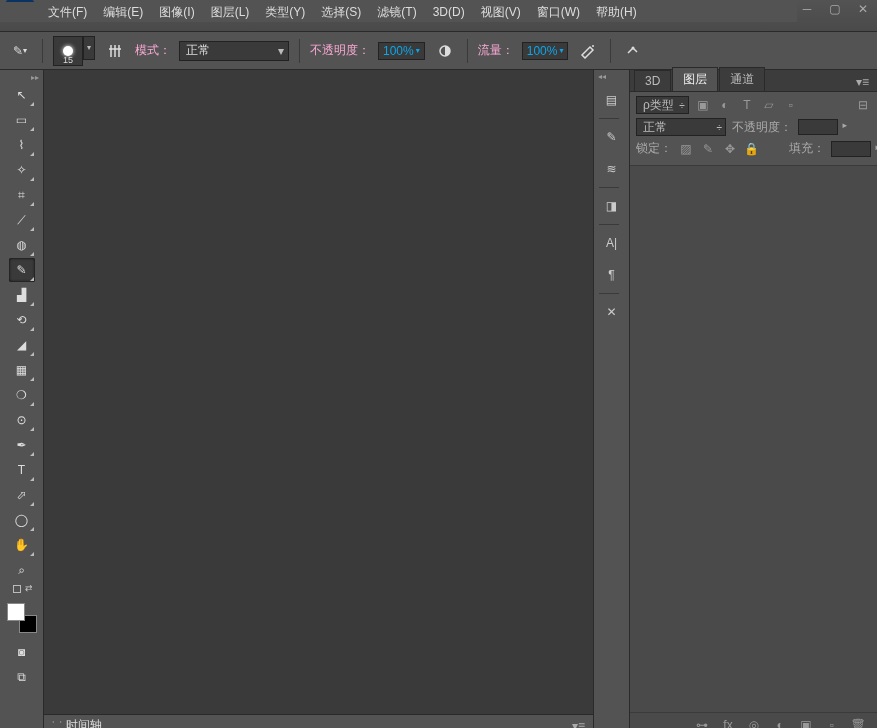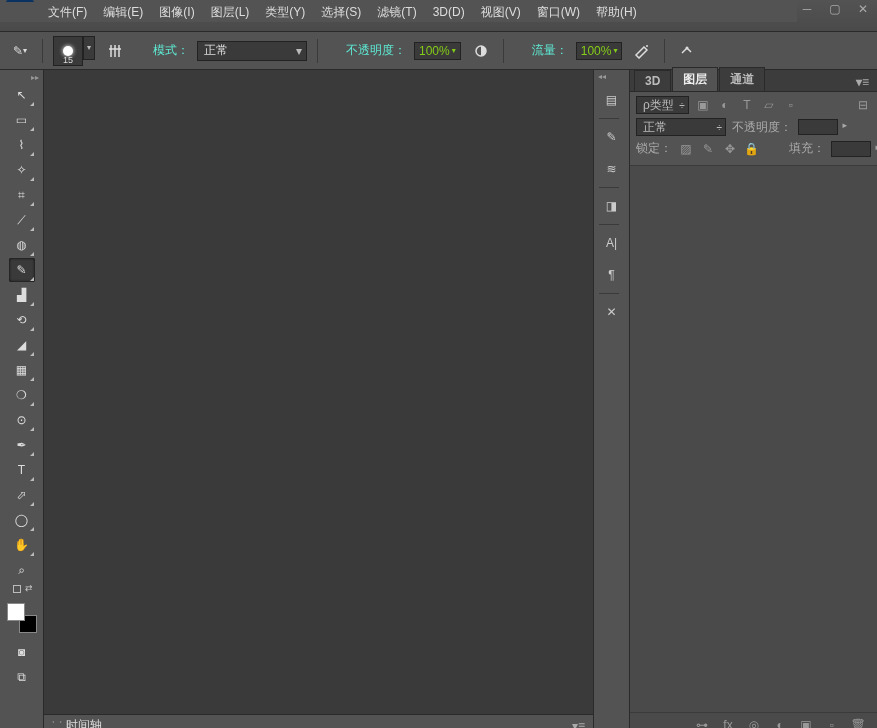--- a/index.html
+++ b/index.html
@@ -15,24 +15,24 @@
 .menubar { height: 20px; background: #535353; display: flex; align-items: center; padding-left: 40px; position: absolute; top: 2px; left: 0; right: 80px; }
 .menu-item { color: #ddd; padding: 2px 8px; }
 
 
 .optionsbar { height: 38px; background: #535353; border-bottom: 1px solid #2a2a2a; display: flex; align-items: center; padding: 0 8px; gap: 8px; color: #ddd; }
 .opt-icon { width: 24px; height: 24px; display: flex; align-items: center; justify-content: center; color: #ddd; }
 .brush-preview { width: 30px; height: 30px; background: #3a3a3a; border: 1px solid #222; display: flex; flex-direction: column; align-items: center; justify-content: center; position: relative; text-decoration: underline; }
 .brush-dot { width: 10px; height: 10px; background: #fff; border-radius: 50%; box-shadow: 0 0 4px #fff; }
 .brush-size-label { color: #ddd; font-size: 9px; position: absolute; bottom: 0; }
 .dropdown-arrow { width: 12px; height: 24px; background: #3a3a3a; border: 1px solid #222; display: flex; align-items: center; justify-content: center; color: #bbb; font-size: 8px; }
-.opt-label { color: #5eead4; margin-left: 18px; }
+.opt-label { color: #f9a8d4; }
 .opt-select { height: 20px; background: #3a3a3a; border: 1px solid #222; color: #ddd; padding: 0 18px 0 6px; display: flex; align-items: center; position: relative; min-width: 110px; }
 .opt-select::after { content: "▾"; position: absolute; right: 4px; color: #bbb; }
-.opt-value-box { background: #3a3a3a; border: 1px solid #222; color: #84cc16; padding: 1px 4px; display: flex; align-items: center; gap: 2px; }
+.opt-value-box { background: #3a3a3a; border: 1px solid #222; color: #0ea5e9; padding: 1px 4px; display: flex; align-items: center; gap: 2px; }
 .sep { width: 1px; height: 24px; background: #3a3a3a; margin: 0 2px; }
 
 
 .main { display: flex; height: calc(728px - 24px - 38px); }
 
 
 .toolbox { width: 44px; background: #535353; border-right: 1px solid #2a2a2a; display: flex; flex-direction: column; align-items: center; padding-top: 2px; }
 .toolbox-handle { height: 10px; width: 100%; display: flex; align-items: center; justify-content: flex-end; padding-right: 4px; color: #999; font-size: 8px; }
 .tool { width: 26px; height: 24px; margin: 1px 0; display: flex; align-items: center; justify-content: center; color: #ddd; position: relative; border-radius: 2px; }
 .tool.active { background: #3a3a3a; box-shadow: inset 0 0 3px #000; }
@@ -48,21 +48,21 @@
 .timeline-handle { width: 8px; color: #999; margin-right: 6px; }
 .timeline-menu { margin-left: auto; margin-right: 8px; color: #aaa; }
 
 
 .aux-column { width: 36px; background: #535353; border-left: 1px solid #2a2a2a; display: flex; flex-direction: column; align-items: center; padding-top: 2px; }
 .aux-handle { font-size: 8px; color: #999; align-self: flex-start; margin-left: 4px; height: 10px; }
 .aux-icon { width: 26px; height: 28px; margin: 4px 0; display: flex; align-items: center; justify-content: center; color: #ccc; }
 .aux-sep { width: 80%; height: 1px; background: #3a3a3a; margin: 3px 0; }
 
 .right-panels { width: 248px; background: #4a4a4a; border-left: 1px solid #2a2a2a; display: flex; flex-direction: column; }
-.panel-tabs { height: 22px; background: #3c3c3c; display: flex; align-items: flex-end; border-bottom: 1px solid #2a2a2a; padding-left: 4px; font-weight: bold; }
+.panel-tabs { height: 22px; background: #3c3c3c; display: flex; align-items: flex-end; border-bottom: 1px solid #2a2a2a; padding-left: 4px; }
 .ptab { padding: 3px 10px; color: #bbb; background: #3c3c3c; margin-right: 1px; border: 1px solid #2a2a2a; border-bottom: none; }
 .ptab.active { background: #535353; color: #eee; }
 .panel-menu { margin-left: auto; margin-right: 6px; color: #aaa; padding: 2px; }
 
 .layer-controls { background: #535353; padding: 4px 6px; border-bottom: 1px solid #3a3a3a; }
 .lc-row { display: flex; align-items: center; gap: 6px; margin-bottom: 4px; color: #aaa; }
 .lc-select { background: #3a3a3a; border: 1px solid #222; color: #bbb; padding: 1px 14px 1px 6px; position: relative; height: 18px; display: flex; align-items: center; }
 .lc-select.small { min-width: 50px; }
 .lc-select.med { min-width: 90px; }
 .lc-select::after { content: "÷"; position: absolute; right: 3px; font-size: 10px; }

